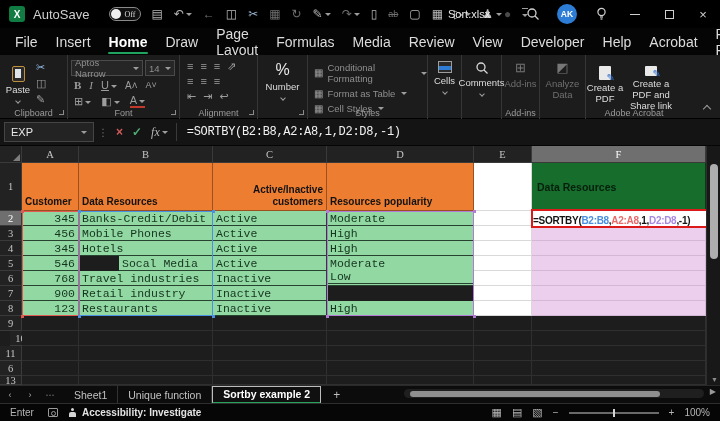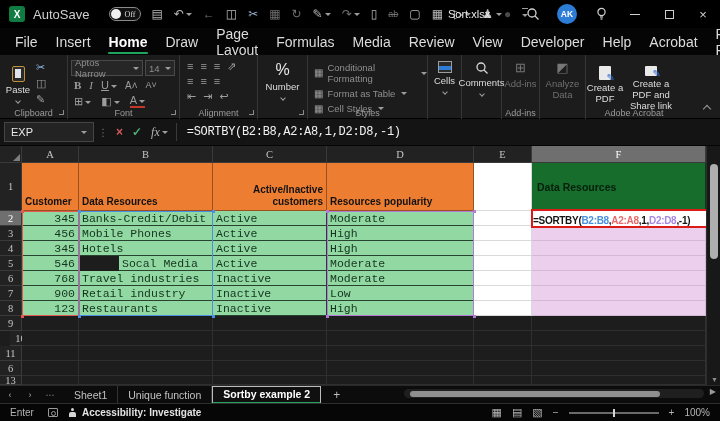--- a/index.html
+++ b/index.html
@@ -422,21 +422,21 @@
       <div class="cell c-green num" style="left: 22px; top: 125px; width: 57px; height: 15px;">768</div>
       <div class="cell c-green" style="left: 79px; top: 125px; width: 134px; height: 15px;">Travel industries</div>
       <div class="cell c-green" style="left: 213px; top: 125px; width: 114px; height: 15px;">Inactive</div>
       <div class="cell c-green" style="left: 327px; top: 125px; width: 147px; height: 15px;">Moderate</div>
       <div class="cell c-white" style="left: 474px; top: 125px; width: 58px; height: 15px;"></div>
       <div class="cell f-pink" style="left: 532px; top: 125px; width: 174px; height: 15px;"></div>
       <div class="cell rh" style="left: 0px; top: 140px; width: 22px; height: 15px;">7</div>
       <div class="cell c-green num" style="left: 22px; top: 140px; width: 57px; height: 15px;">900</div>
       <div class="cell c-green" style="left: 79px; top: 140px; width: 134px; height: 15px;">Retail industry</div>
       <div class="cell c-green" style="left: 213px; top: 140px; width: 114px; height: 15px;">Inactive</div>
-      <div class="cell c-green" style="left: 327px; top: 140px; width: 147px; height: 15px;">Low</div>
+      <div class="cell c-green" style="left: 327px; top: 123px; width: 147px; height: 15px;">Low</div>
       <div class="cell c-white" style="left: 474px; top: 140px; width: 58px; height: 15px;"></div>
       <div class="cell f-pink" style="left: 532px; top: 140px; width: 174px; height: 15px;"></div>
       <div class="cell rh" style="left: 0px; top: 155px; width: 22px; height: 15px;">8</div>
       <div class="cell c-green num" style="left: 22px; top: 155px; width: 57px; height: 15px;">123</div>
       <div class="cell c-green" style="left: 79px; top: 155px; width: 134px; height: 15px;">Restaurants</div>
       <div class="cell c-green" style="left: 213px; top: 155px; width: 114px; height: 15px;">Inactive</div>
       <div class="cell c-green" style="left: 327px; top: 155px; width: 147px; height: 15px;">High</div>
       <div class="cell c-white" style="left: 474px; top: 155px; width: 58px; height: 15px;"></div>
       <div class="cell f-pink" style="left: 532px; top: 155px; width: 174px; height: 15px;"></div>
       <div class="cell rh" style="left: 0px; top: 170px; width: 22px; height: 15px;">9</div>

